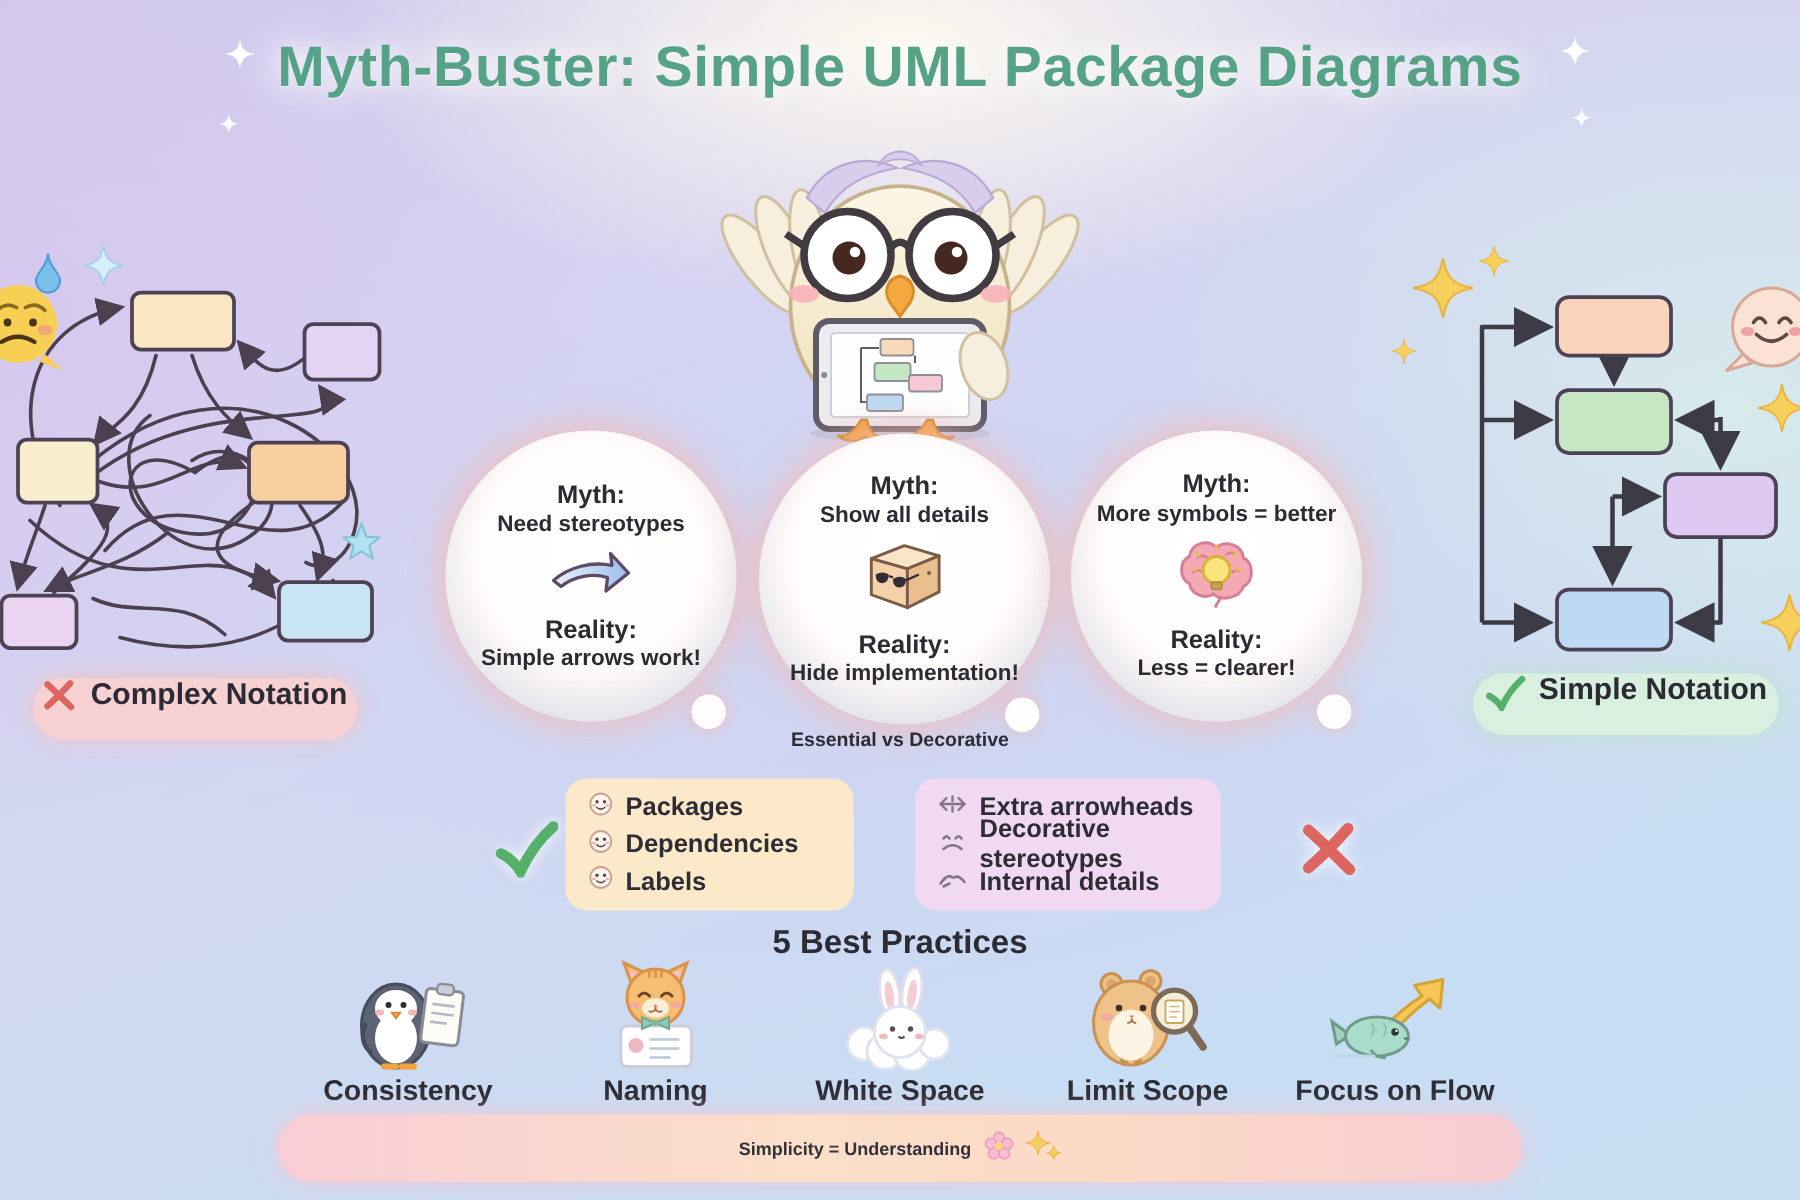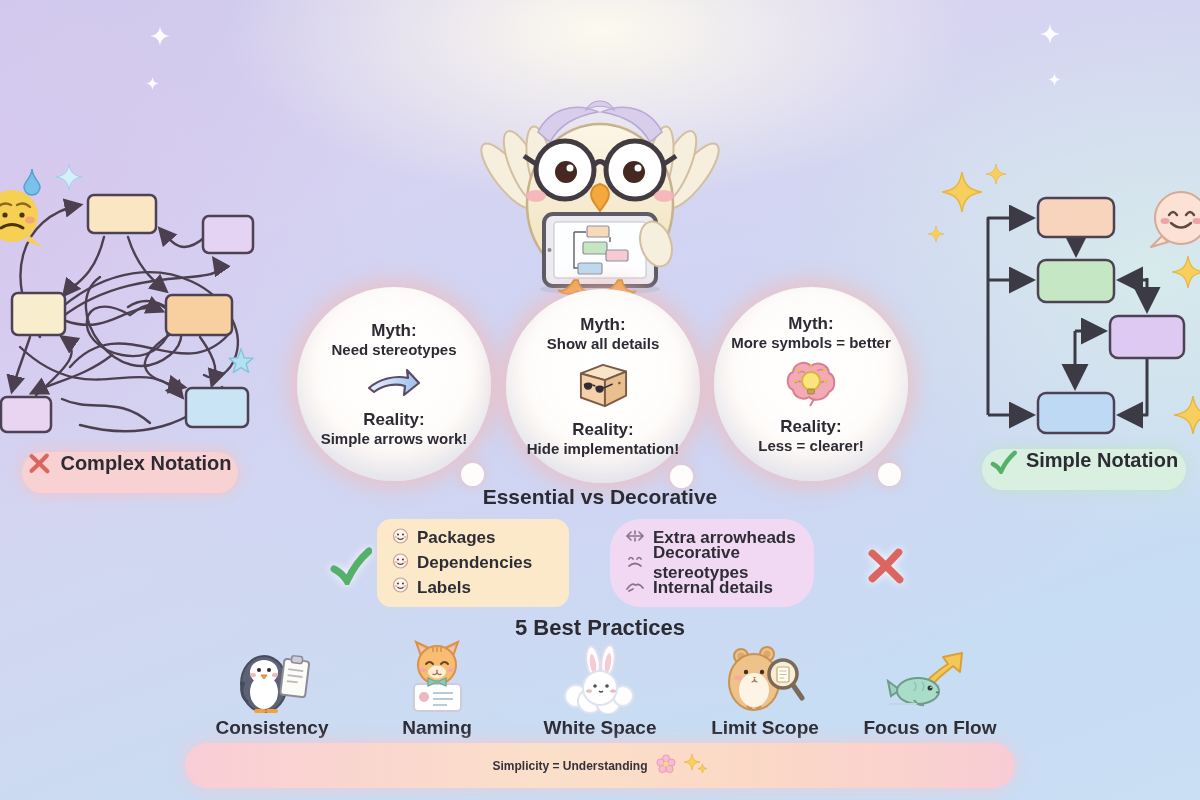--- a/index.html
+++ b/index.html
@@ -35,25 +35,25 @@
   .b-icon{ margin:7px 0 6px; }
   .pill{
     position:absolute; display:flex; align-items:flex-start; justify-content:center; gap:9px;
     border-radius:21px; font-weight:bold; font-size:20px; color:#2c2b34;
   }
   .pill-complex{ left:22px; top:452px; width:216px; height:41px; background:rgba(250,209,208,.95);
     box-shadow:0 0 14px rgba(248,195,195,.95); }
   .pill-simple{ left:982px; top:449px; width:204px; height:41px; background:rgba(217,240,223,.97);
     box-shadow:0 0 14px rgba(190,228,202,.95); }
   .evd-heading{ position:absolute; top:485px; left:0; right:0; text-align:center;
-    font-size:21px; font-weight:bold; color:#2c2b34; }
+    font-size:13px; font-weight:bold; color:#2c2b34; }
   .evd-box{ position:absolute; border-radius:14px; padding:7px 15px;
     display:flex; flex-direction:column; justify-content:center; }
   .evd-essential{ left:377px; top:519px; width:192px; height:88px; background:#fce9c9; }
-  .evd-decorative{ left:610px; top:519px; width:204px; height:88px; background:#f1d9f3;border-radius:31px; }
+  .evd-decorative{ left:610px; top:519px; width:204px; height:88px; background:#f1d9f3; }
   .evd-row{ display:flex; align-items:center; gap:8px; height:25px;
     font-size:17px; font-weight:bold; color:#2e2d36; }
   .badge{ position:absolute; filter:drop-shadow(0 0 5px rgba(255,255,255,.9)); }
   .bp-heading{ position:absolute; top:615px; left:0; right:0; text-align:center;
     font-size:22px; font-weight:bold; color:#2c2b34; }
   .bp-item{ position:absolute; top:636px; width:170px; text-align:center; }
   .bp-icon{ height:78px; display:flex; align-items:flex-end; justify-content:center; }
   .bp-label{ font-size:19px; font-weight:bold; color:#2c2b34; margin-top:3px; }
   .footer-pill{
     position:absolute; left:185px; top:743px; width:830px; height:45px; border-radius:23px;
@@ -61,20 +61,21 @@
     box-shadow:0 0 16px rgba(247,199,209,.85);
     display:flex; align-items:center; justify-content:center; gap:8px;
     font-size:12px; font-weight:bold; color:#33323c;
   }
 </style>
 </head>
 <body>
 
 <div class="stage">
 
+  <h1 class="title">Myth-Buster: Simple UML Package Diagrams</h1>
   <span class="abs" style="left:150px;top:26px"><svg width="20" height="20" viewBox="0 0 40 40">
         <path d="M20,0 C22,13 27,18 40,20 C27,22 22,27 20,40 C18,27 13,22 0,20 C13,18 18,13 20,0 Z" fill="#ffffff" opacity=".95"></path>
       </svg></span>
   <span class="abs" style="left:146px;top:76px"><svg width="13" height="13" viewBox="0 0 40 40">
         <path d="M20,0 C22,13 27,18 40,20 C27,22 22,27 20,40 C18,27 13,22 0,20 C13,18 18,13 20,0 Z" fill="#ffffff" opacity=".95"></path>
       </svg></span>
   <span class="abs" style="left:1040px;top:24px"><svg width="20" height="20" viewBox="0 0 40 40">
         <path d="M20,0 C22,13 27,18 40,20 C27,22 22,27 20,40 C18,27 13,22 0,20 C13,18 18,13 20,0 Z" fill="#ffffff" opacity=".95"></path>
       </svg></span>
   <span class="abs" style="left:1048px;top:72px"><svg width="13" height="13" viewBox="0 0 40 40">

